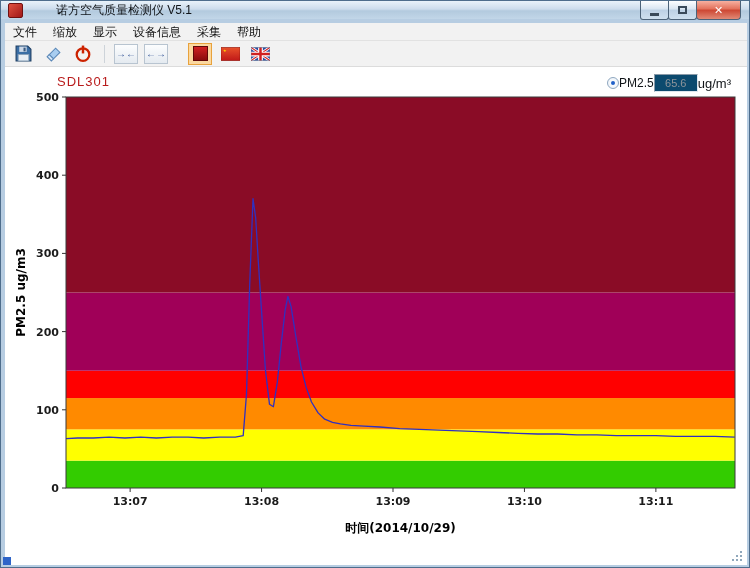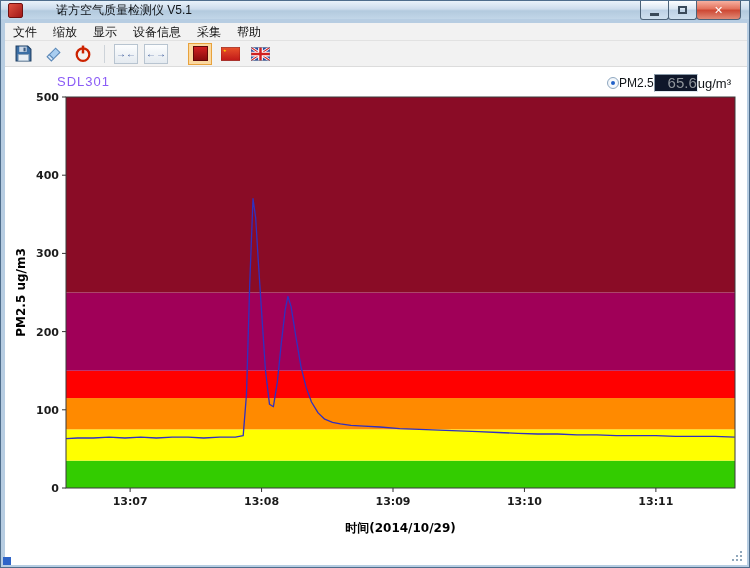--- a/index.html
+++ b/index.html
@@ -32,27 +32,27 @@
   .tb-btn{width:24px;height:22px;display:flex;align-items:center;justify-content:center;border:1px solid transparent;box-sizing:border-box;}
   .tb-btn.small{width:24px;height:20px;border:1px solid #b8c4d0;background:linear-gradient(#fcfdfe,#e4eaf0);
     font-size:10px;color:#3a5a9a;line-height:1;}
   .tb-btn.active{background:#fbd8a0;border:1px solid #e8a23c;}
   .tb-sep{width:1px;height:18px;background:#cdd3d9;margin:0 3px;}
   .sq-red{width:13px;height:13px;border:1px solid #600808;background:linear-gradient(#d02020,#8a0c0c);}
   .gap{width:8px;}
 
   
   .content{position:absolute;left:4px;top:66px;width:742px;height:498px;background:#ffffff;}
-  .device-label{position:absolute;left:52px;top:7px;font-size:13px;color:#8b5cf6;letter-spacing:1px;}
+  .device-label{position:absolute;left:52px;top:7px;font-size:13px;color:#b91c1c;letter-spacing:1px;}
   .pm-controls{position:absolute;right:16px;top:7px;display:flex;align-items:center;font-size:12px;color:#101418;}
   .radio{width:12px;height:12px;border-radius:50%;border:1px solid #90a8c0;box-sizing:border-box;
     background:radial-gradient(#ffffff,#e8f0f8);position:relative;display:inline-block;}
   .radio::after{content:"";position:absolute;left:3px;top:3px;width:4px;height:4px;border-radius:50%;background:#2060c8;}
-  .valuebox{display:inline-block;width:42px;height:16px;line-height:16px;text-align:right;font-size:15px;
-    color:#8f959b;background:#0f172a;border:1px solid;border-color:#8a9aa8 #dfe7ee #dfe7ee #8a9aa8;}
+  .valuebox{display:inline-block;width:42px;height:16px;line-height:16px;text-align:center;font-size:11px;
+    color:#8f959b;background:#0c4a6e;border:1px solid;border-color:#8a9aa8 #dfe7ee #dfe7ee #8a9aa8;}
   .unit-label{font-size:13px;}
 
   .chart{position:absolute;left:5px;top:26px;}
   .chart .tick{font-family:"DejaVu Sans",sans-serif;font-size:11px;font-weight:bold;fill:#1c1c1c;}
   .chart .axis-title{font-family:"DejaVu Sans","Liberation Sans",sans-serif;font-size:12px;font-weight:bold;fill:#000;}
 
   .resize-grip{position:absolute;right:5px;bottom:4px;}
   .corner-accent{position:absolute;left:2px;bottom:2px;width:8px;height:8px;background:#2e64c8;}
 </style>
 </head>

